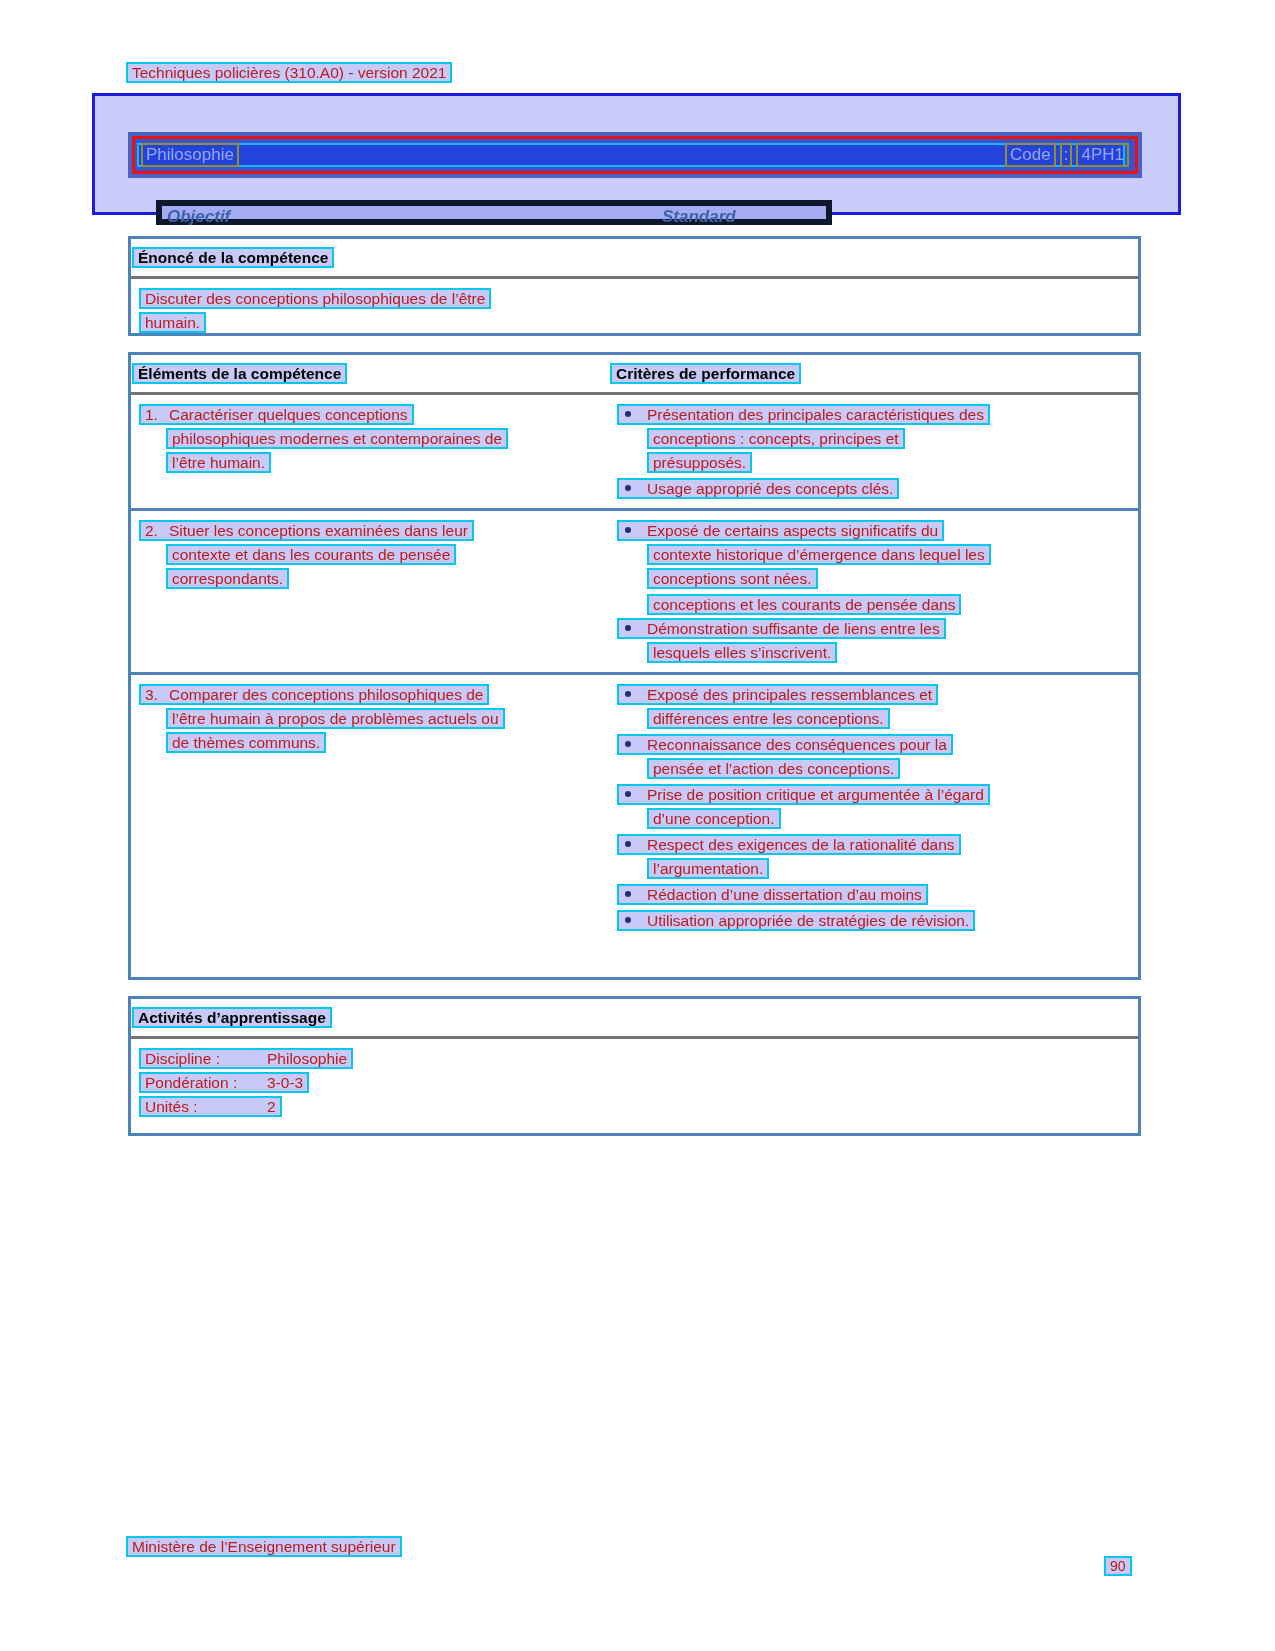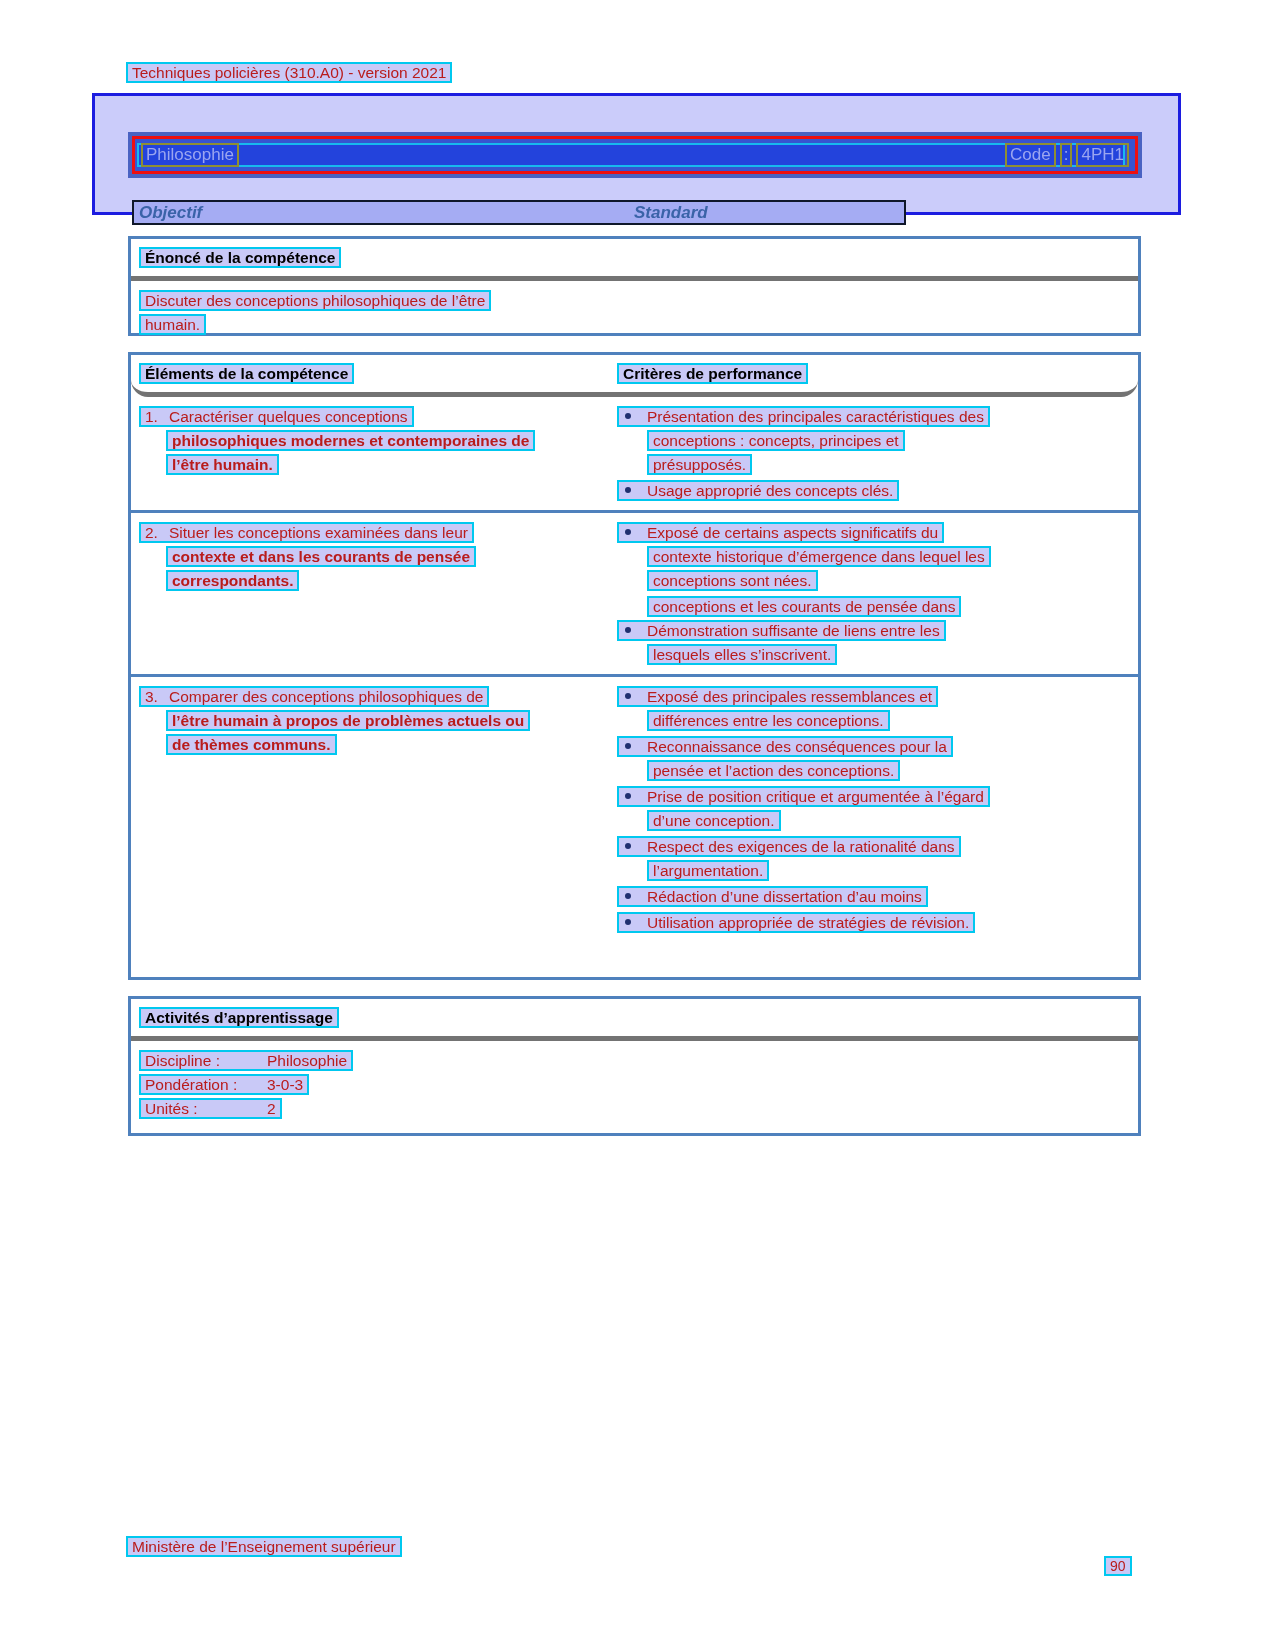--- a/index.html
+++ b/index.html
@@ -36,48 +36,48 @@
     transform:translateY(-50%); border:2px solid #17b9ee; background:#2343dc;
   }
   .word-box {
     position:relative; border:2px solid #8f8f33; color:#9aa5f0;
     font-size:17px; line-height:20px; padding:0 3px; white-space:nowrap;
   }
   .banner-spacer { flex:1; }
 
   
   .obj-band {
-    position:absolute; left:132px; top:200px; width:774px; height:25px;
-    background:#a5acf3; border:2px solid #0f172a; box-sizing:border-box;
+    position:absolute; left:156px; top:200px; width:676px; height:25px;
+    background:#a5acf3; border:6px solid #0f172a; box-sizing:border-box;
   }
   .obj-band .lbl {
     position:absolute; top:0px; font-size:17px; line-height:21px;
     font-weight:bold; font-style:italic; color:#3a63a8;
   }
   .obj-band .lbl.objectif { left:5px; }
   .obj-band .lbl.standard { left:500px; }
 
   
   .tbl {
     position:absolute; left:128px; width:1013px; box-sizing:border-box;
     border:3px solid #4f81bd; background:#fff;
   }
   .tbl1 { top:236px; height:100px; }
   .tbl2 { top:352px; height:628px; }
   .tbl3 { top:996px; height:140px; }
-  .thead { padding:8px 8px; border-bottom:5px solid #737373; }
-  .thead2 { display:grid; grid-template-columns:478px 1fr;border-radius:17px; }
+  .thead { padding:8px 1px; border-bottom:3px solid #737373; }
+  .thead2 { display:grid; grid-template-columns:478px 1fr; }
   .tbody { padding:8px 8px 6px; }
   .grid-row {
     display:grid; grid-template-columns:478px 1fr;
     padding:8px 8px 6px; border-bottom:3px solid #4f81bd; box-sizing:border-box;
   }
   .grid-row.last { border-bottom:none; }
   .line { display:block; margin:1px 0 3px; }
-  .cont { margin-left:27px;font-weight:bold; }
+  .cont { margin-left:27px; }
   .bullet-item { margin-bottom:5px; }
   .bullet-item:last-child { margin-bottom:0; }
   .dot {
     display:inline-block; width:6px; height:6px; border-radius:50%;
     background:#203070; margin:0 16px 0 2px; vertical-align:middle;
     position:relative; top:-2px;
   }
   .bcont { margin-left:30px; }
   .num { display:inline-block; margin-right:11px; }
 

